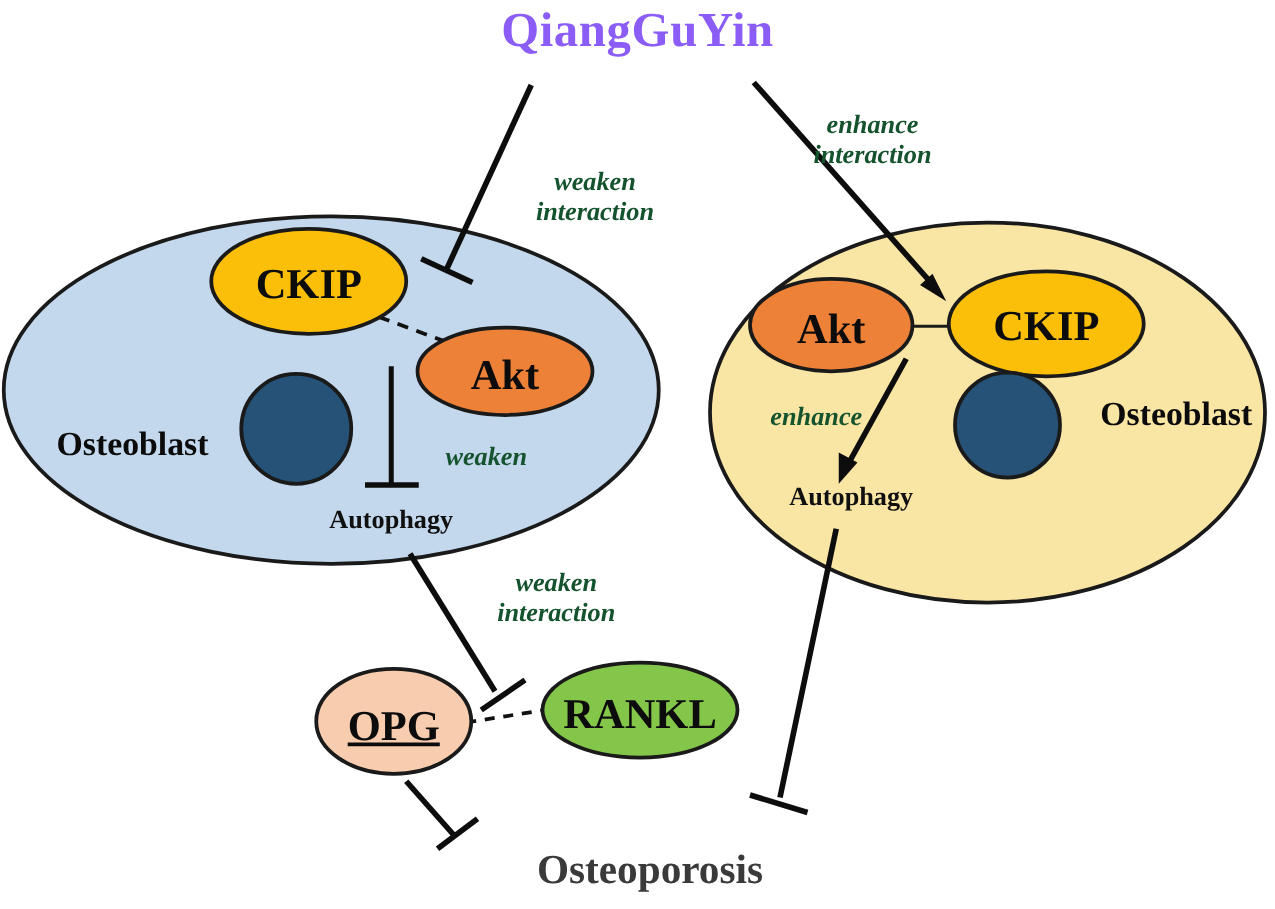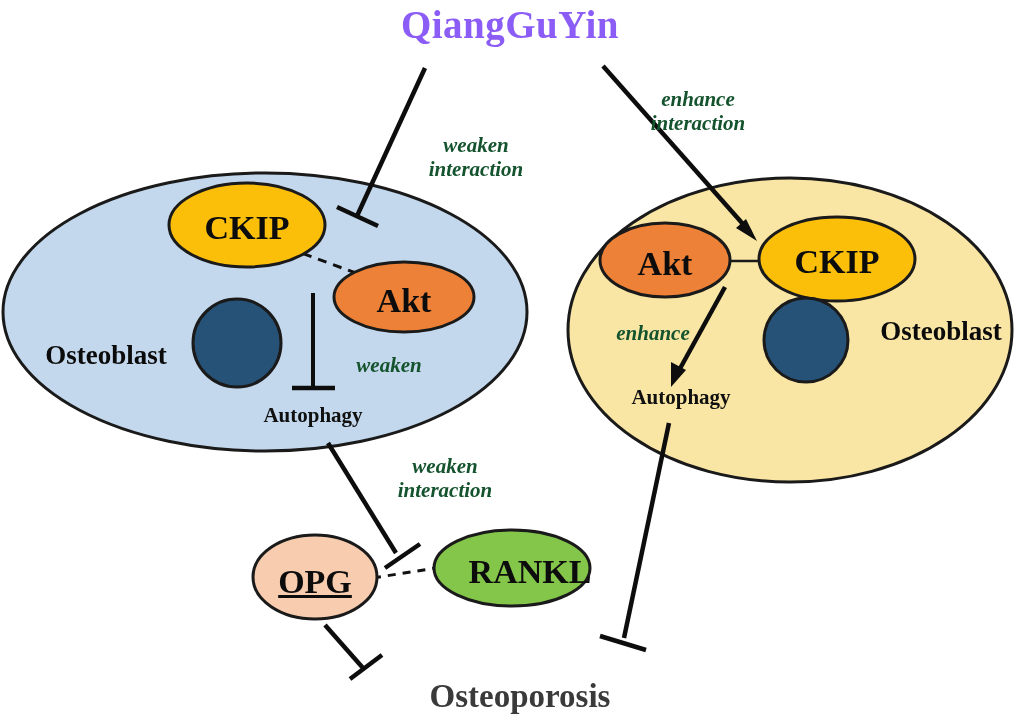--- a/index.html
+++ b/index.html
@@ -150,17 +150,17 @@
 
   <div class="lbl plain-lbl" style="left:606px; top:386px; width:150px;">Autophagy</div>
 
   <svg style="position:absolute; left:0; top:0; width:1020px; height:727px; pointer-events:none;" viewBox="0 0 1020 727">
     <ellipse cx="315" cy="577" rx="62" ry="42" fill="#f8ccae" stroke="#1a1a1a" stroke-width="3"></ellipse>
     <ellipse cx="512" cy="568" rx="78" ry="38" fill="#84c64a" stroke="#1a1a1a" stroke-width="3"></ellipse>
   </svg>
 
   <div class="lbl node-lbl" style="left:265px; top:563px; width:100px;text-decoration:underline;">OPG</div>
 
-  <div class="lbl node-lbl" style="left:460px; top:553px; width:140px;">RANKL</div>
+  <div class="lbl node-lbl" style="left:442px; top:553px; width:140px;">RANKL</div>
 
   <div class="lbl outcome-lbl" style="left:330px; top:678px; width:380px;">Osteoporosis</div>
 
 </div>
 
 </body></html>

